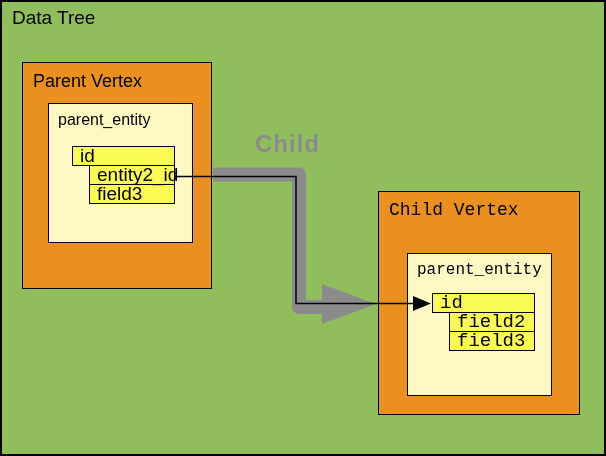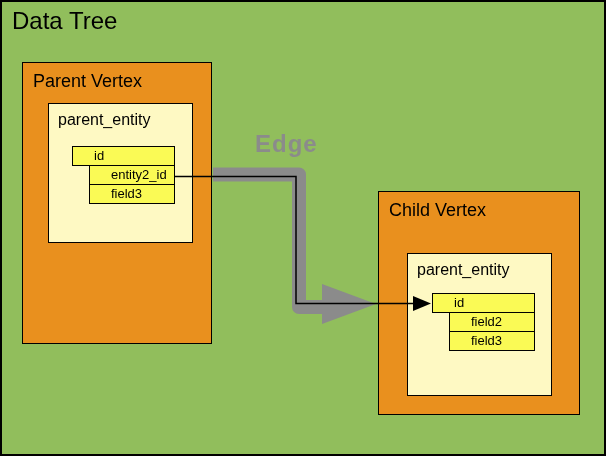--- a/index.html
+++ b/index.html
@@ -6,30 +6,30 @@
   .frame {
     position:relative;
     width:602px; height:452px;
     border:2px solid #000;
     background:#91BE5C;
     font-family:"Liberation Sans", sans-serif;
     overflow:hidden;
   }
   .diagram-title {
     position:absolute; left:10px; top:5px;
-    font-size:24px; color:#000;
+    font-size:19px; color:#000;
   }
   .vertex {
     position:absolute;
     background:#E9901E;
     border:1px solid #000;
     box-sizing:border-box;
   }
-  .vertex.parent { left:20px; top:60px; width:190px; height:282px; }
-  .vertex.child  { left:376px; top:189px; width:202px; height:224px; }
+  .vertex.parent { left:20px; top:60px; width:190px; height:227px; }
+  .vertex.child  { left:376px; top:189px; width:202px; height:224px;font-family:Liberation Mono, monospace; }
   .vertex-label {
     position:absolute; left:10px; top:8px;
     font-size:18px; color:#000; white-space:nowrap;
   }
   .entity-box {
     position:absolute;
     background:#fef9c3;
     border:1px solid #000;
     box-sizing:border-box;
   }
@@ -39,22 +39,22 @@
     position:absolute; left:9px; top:7px;
     font-size:16px; color:#000; white-space:nowrap;
   }
   .field-table { position:absolute; width:103px; }
   .parent .field-table { left:23px; top:42px; }
   .child  .field-table { left:24px; top:39px; }
   .field-row {
     height:20px; box-sizing:border-box;
     background:#FAFA55;
     border:1px solid #000;
-    font-size:13px; line-height:18px;
-    padding-left:21px; color:#000;
+    font-size:19px; line-height:18px;
+    padding-left:7px; color:#000;
   }
   .field-row + .field-row { margin-top:-1px;margin-left:17px; }
   .edge-label {
     position:absolute; left:253px; top:128px;
     font-size:24px; font-weight:bold; letter-spacing:1px;
     color:#8B8B8B;
   }
   .edge-overlay {
     position:absolute; left:0; top:0;
     pointer-events:none;
@@ -93,15 +93,15 @@
 
   <svg class="edge-overlay" width="602" height="452" viewBox="0 0 602 452">
 
     <polyline points="211,172.5 297,172.5 297,305 330,305" fill="none" stroke="#8B8B8B" stroke-width="14" stroke-linejoin="round" stroke-linecap="butt"></polyline>
     <polygon points="320,282 320,322 374,302" fill="#8B8B8B"></polygon>
 
     <polyline points="173,174.5 294,174.5 294,301.5 411,301.5" fill="none" stroke="#000000" stroke-width="1.5"></polyline>
     <polygon points="411,294 411,309 429,301.5" fill="#000000"></polygon>
   </svg>
 
-  <div class="edge-label">Edge</div>
+  <div class="edge-label">Child</div>
 
 </div>
 
 </body></html>

